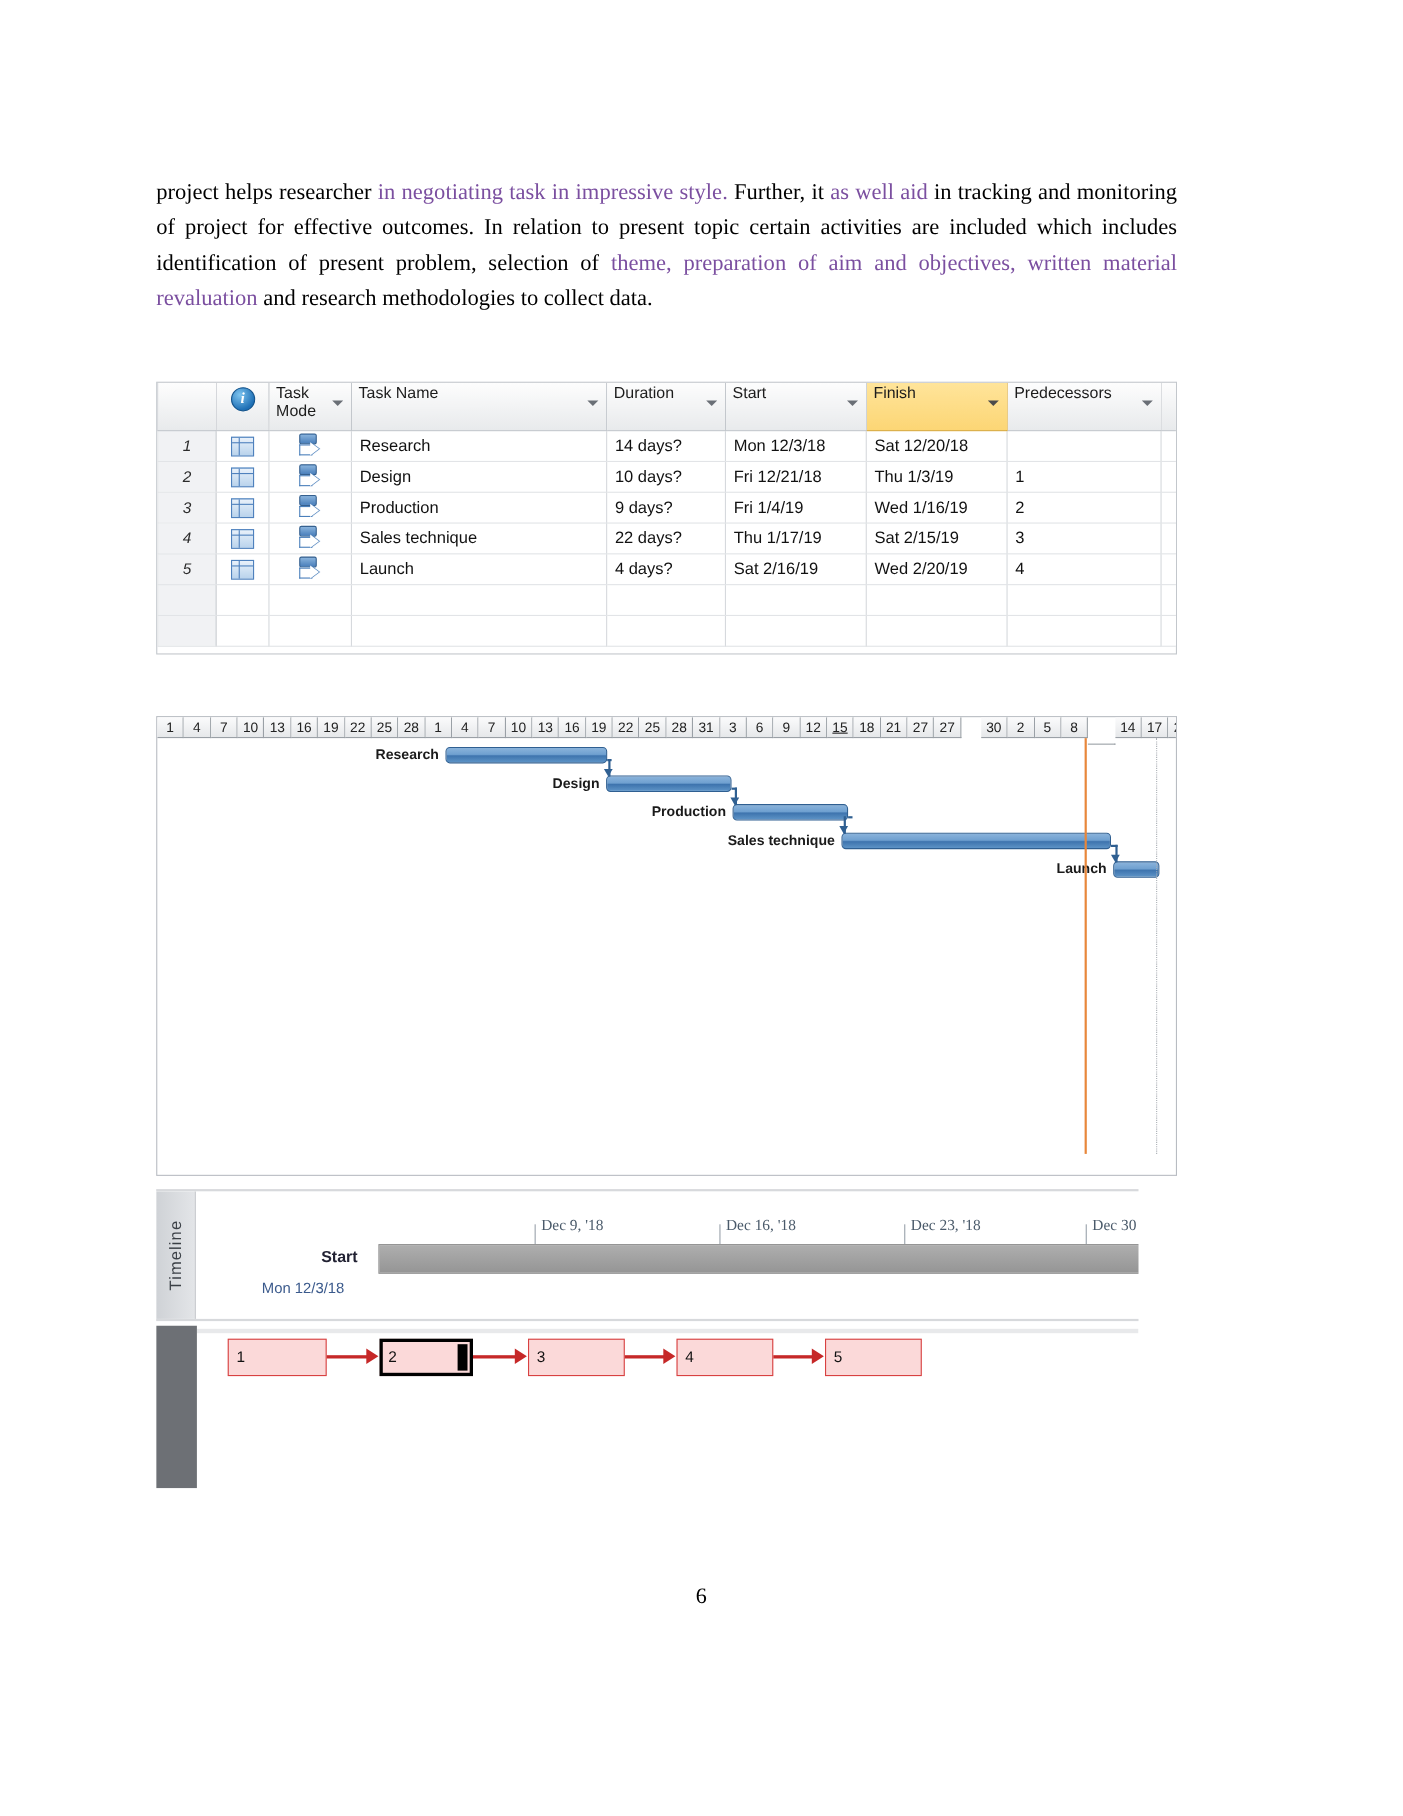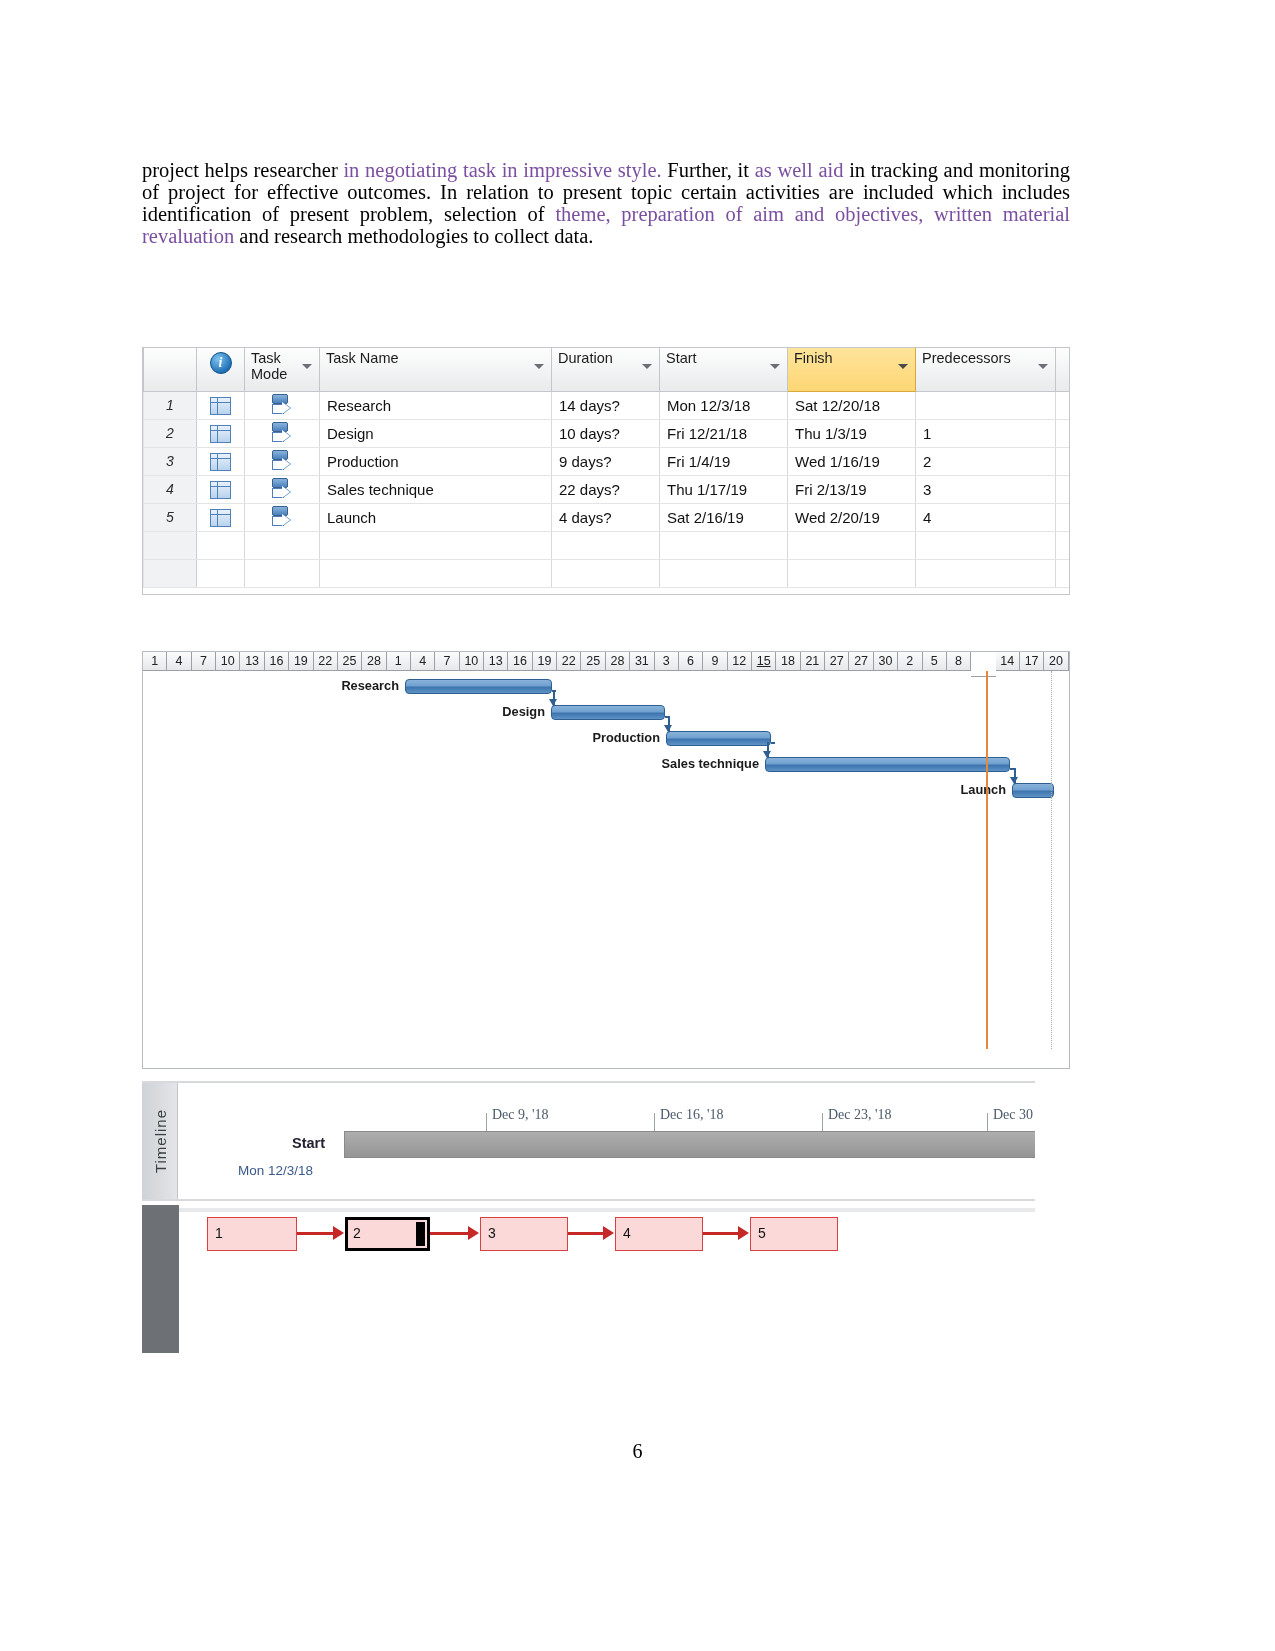--- a/index.html
+++ b/index.html
@@ -11,21 +11,21 @@
     overflow:hidden;
   }
   .page { position:relative; width:1275px; height:1651px; }
 
   
   .para {
     position:absolute;
     left:142px; top:138px; width:928px;
     font-family:"Liberation Serif", serif;
     font-size:20.5px;
-    line-height:22px;
+    line-height:32px;
     color:#000000;
     text-align:justify;
     text-justify:inter-word;
   }
   .para .hl { color:#7b4fa0; }
 
   
   .grid-wrap {
     position:absolute;
     left:142px; top:347px;
@@ -431,21 +431,21 @@
           <td>
               <span class="auto-icon">
                 <span class="top"></span>
                 <span class="arr"></span>
                 <span class="arrtip"></span>
               </span>
             </td>
           <td class="tname">Sales technique</td>
           <td>22 days?</td>
           <td>Thu 1/17/19</td>
-          <td>Fri 2/13/19</td>
+          <td>Sat 2/15/19</td>
           <td>3</td>
           <td></td>
         </tr>
         <tr>
           <td class="rownum">5</td>
           <td>
               <span class="mode-icon">
                 <span class="sheet"></span>
               </span>
             </td>
@@ -514,21 +514,21 @@
         <div class="ts-day" style="width: 24.3684px; flex: 0 0 24.3684px;">31</div>
         <div class="ts-day" style="width: 24.3684px; flex: 0 0 24.3684px;">3</div>
         <div class="ts-day" style="width: 24.3684px; flex: 0 0 24.3684px;">6</div>
         <div class="ts-day" style="width: 24.3684px; flex: 0 0 24.3684px;">9</div>
         <div class="ts-day" style="width: 24.3684px; flex: 0 0 24.3684px;">12</div>
         <div class="ts-day" style="width: 24.3684px; flex: 0 0 24.3684px; text-decoration: underline;">15</div>
         <div class="ts-day" style="width: 24.3684px; flex: 0 0 24.3684px;">18</div>
         <div class="ts-day" style="width: 24.3684px; flex: 0 0 24.3684px;">21</div>
         <div class="ts-day" style="width: 24.3684px; flex: 0 0 24.3684px;">27</div>
         <div class="ts-day" style="width: 24.3684px; flex: 0 0 24.3684px;">27</div>
-        <div class="ts-day" style="width: 24.3684px; flex: 0 0 24.3684px;">30</div>
+        <div class="ts-day" style="width: 24.3684px; flex: 0 0 24.3684px; margin-left: 18px;">30</div>
         <div class="ts-day" style="width: 24.3684px; flex: 0 0 24.3684px;">2</div>
         <div class="ts-day" style="width: 24.3684px; flex: 0 0 24.3684px;">5</div>
         <div class="ts-day" style="width: 24.3684px; flex: 0 0 24.3684px;">8</div>
         <div class="ts-day" style="width: 24.3684px; flex: 0 0 24.3684px; margin-top: 24px;">11</div>
         <div class="ts-day" style="width: 24.3684px; flex: 0 0 24.3684px;">14</div>
         <div class="ts-day" style="width: 24.3684px; flex: 0 0 24.3684px;">17</div>
         <div class="ts-day" style="width: 24.3684px; flex: 0 0 24.3684px;">20</div>
       </div>
     <div class="bars" id="gantt-bars">
         <div class="barlabel" style="left: 256px; top: 7px;">Research</div>

